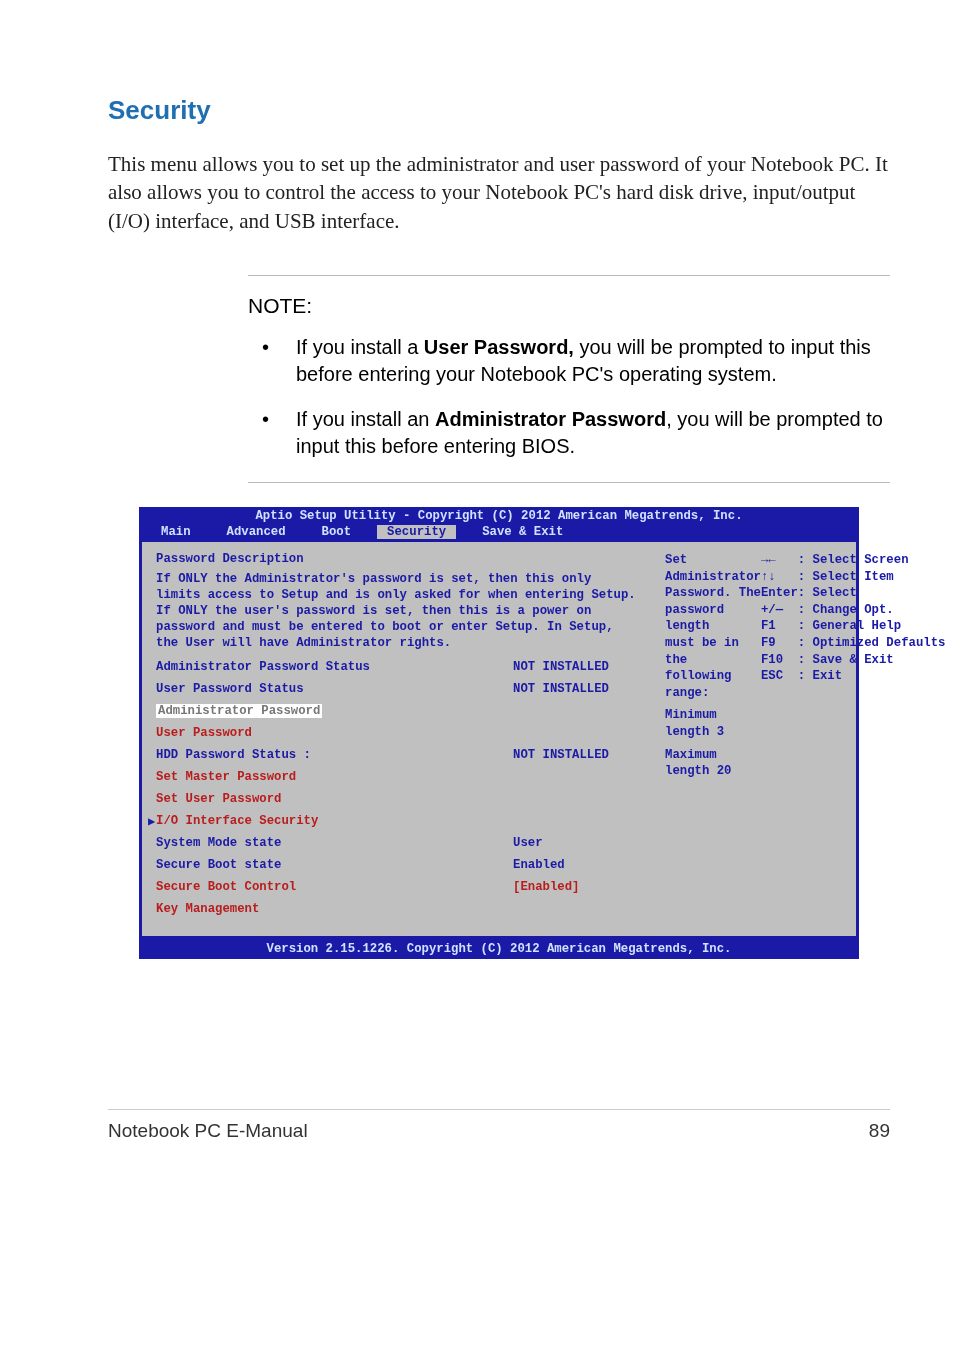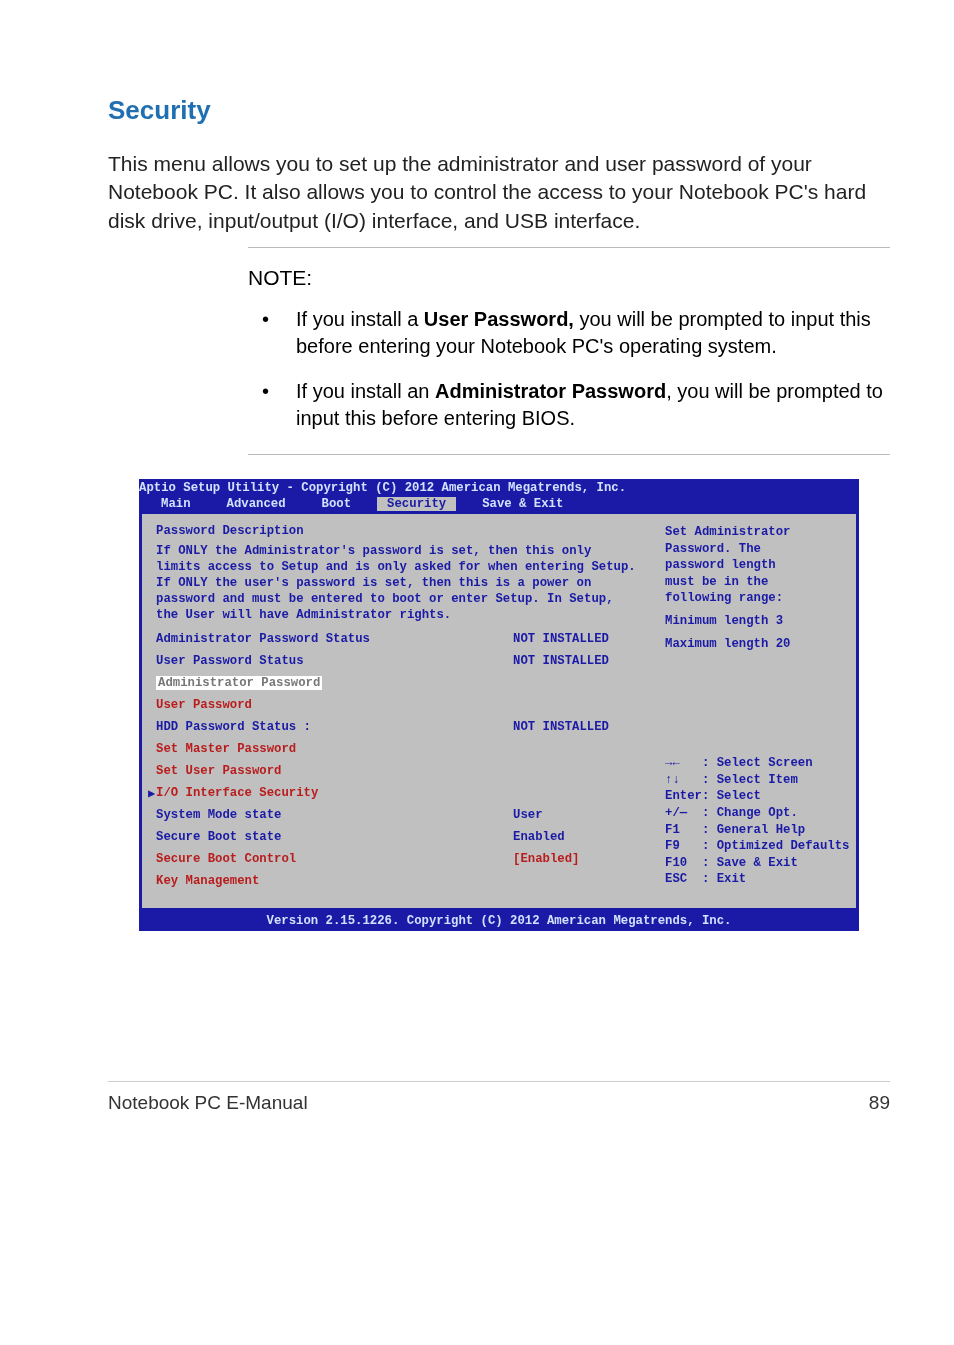--- a/index.html
+++ b/index.html
@@ -1,36 +1,36 @@
 <!DOCTYPE html>
 <html><head>
 <meta charset="utf-8">
 <style>
   * { box-sizing: border-box; margin: 0; padding: 0; }
   html, body { width: 954px; height: 1345px; background: #fff; font-family: "Segoe UI", Arial, sans-serif; }
   .page { padding: 95px 64px 40px 108px; }
   h2.security { color: #1f6fb2; font-size: 26px; font-weight: 700; margin-bottom: 24px; }
-  .intro { font-size: 21px; line-height: 1.35; color: #222; margin-bottom: 12px; }
+  .intro { font-size: 21px; line-height: 1.35; color: #222; margin-bottom: 40px; font-family: Liberation Serif, serif; }
   .note-block { margin-left: 140px; border-top: 1px solid #bbb; border-bottom: 1px solid #bbb; padding: 18px 0 22px 0; margin-bottom: 24px; }
   .note-title { font-weight: 400; font-size: 21px; margin-bottom: 16px; }
   .note-ul { list-style: none; }
   .note-ul li { position: relative; padding-left: 48px; font-size: 20px; line-height: 1.35; margin-bottom: 18px; }
   .note-ul li:last-child { margin-bottom: 0; }
   .note-ul li::before { content: "•"; position: absolute; left: 14px; top: 0; font-size: 20px; }
   .bold { font-weight: 700; }
 
   
   .bios { width: 720px; margin: 0 auto; font-family: "Courier New", monospace; font-size: 12.3px; font-weight: bold; color: #fff; }
-  .bios-top { background: #1a1aa6; padding: 2px 0; text-align: left; color: #cfe3ff; white-space: pre; }
+  .bios-top { background: #1a1aa6; padding: 2px 0; text-align: center; color: #cfe3ff; white-space: pre; }
   .bios-tabs { background: #1a1aa6; display: flex; padding: 0 12px 3px 12px; gap: 16px; }
   .bios-tab { padding: 0 10px; color: #cfe3ff; }
   .bios-tab.active { background: #c0c0c0; color: #1a1aa6; }
   .bios-body { display: flex; border: 2px solid #1a1aa6; border-top: none; background: #1a1aa6; }
   .bios-left { flex: 1; background: #c0c0c0; color: #1a1aa6; padding: 10px 14px 20px 14px; position: relative; border: 1px solid #1a1aa6; border-top:none; border-right:none;}
-  .bios-right { width: 200px; background: #c0c0c0; color: #1a1aa6; padding: 10px 6px 20px 8px; border: 1px solid #1a1aa6; border-top:none; border-left:none; display:flex; flex-direction:column; justify-content:space-between;}
+  .bios-right { width: 200px; background: #c0c0c0; color: #1a1aa6; padding: 10px 6px 20px 8px; border: 1px solid #1a1aa6; border-top:none; border-left:none; display:flex; flex-direction:row; justify-content:space-between;}
   .bios-left .row { display: flex; margin-top: 8px; }
   .bios-left .row .lbl { flex: 1; }
   .bios-left .row .val { width: 130px; }
   .highlight { background: #fff; color: #777; padding: 0 2px; display:inline-block; }
   .optlink { color: #b91c1c; }
   .arrow { position:absolute; left:2px; color:#1a1aa6; font-size:12px; }
   .bios-bottom { background: #1a1aa6; text-align: center; color: #cfe3ff; padding: 3px 0; white-space: pre; }
   .help-top div { line-height: 1.35; }
   .help-bot div { line-height: 1.35; white-space: pre; }
   .desc { line-height: 1.3; margin-top:6px;}

